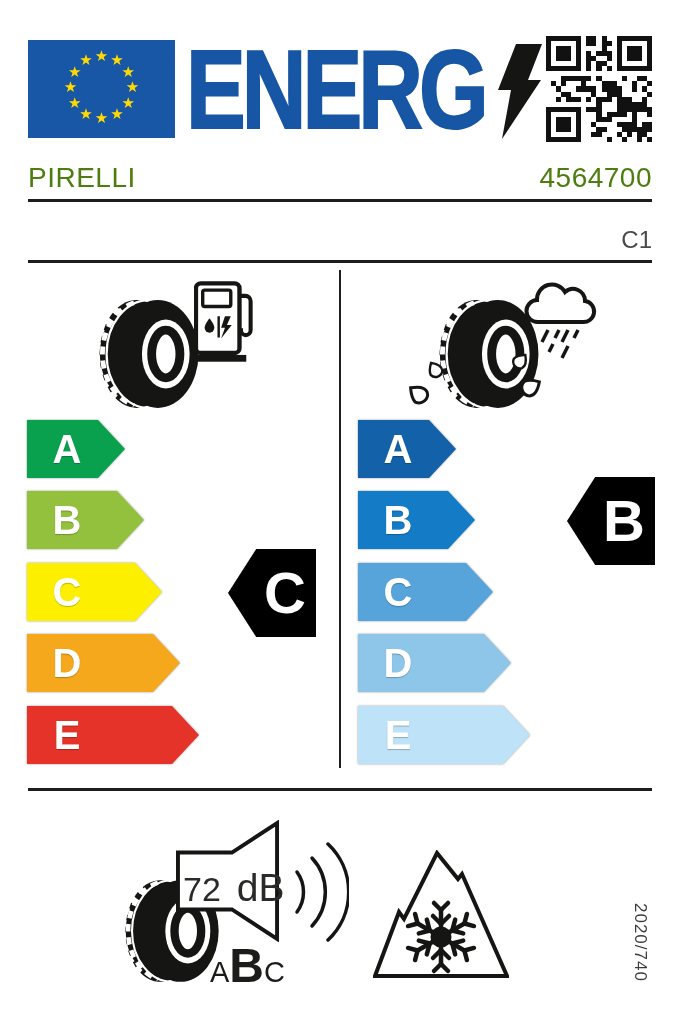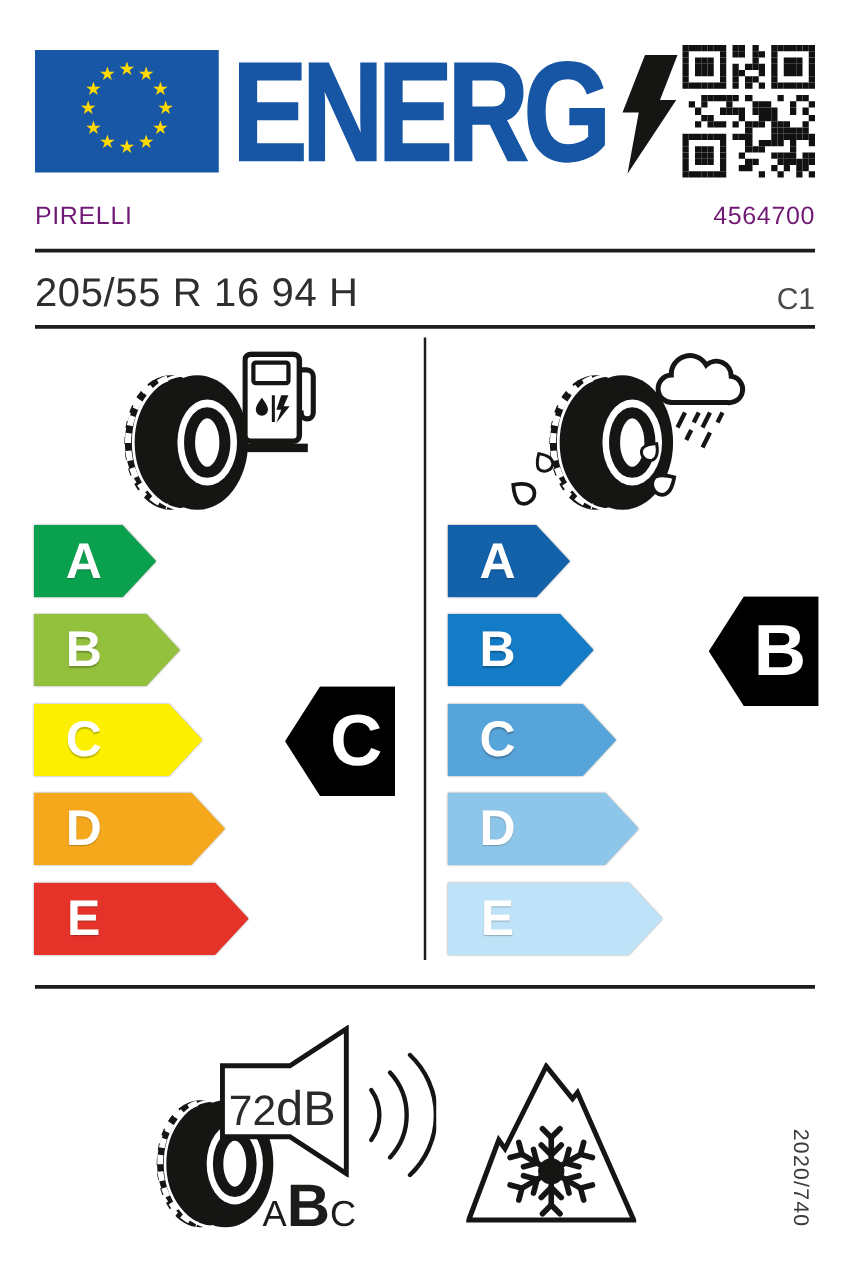--- a/index.html
+++ b/index.html
@@ -17,21 +17,21 @@
     color:#1656a4; letter-spacing:-5px; transform:scaleX(0.80); transform-origin:left top;
     -webkit-text-stroke:2px #1656a4; white-space:nowrap;
   }
   #bolt{left:497px; top:44px;}
   #qr{left:546px; top:36px; width:106px; height:106px; display:grid;
       grid-template-columns:repeat(21,1fr); grid-template-rows:repeat(21,1fr); background:#fff;}
   #qr div{width:100%; height:100%;}
   #qr div.m{background:#111;}
 
   
-  .row-text{font-size:20px; color:#701a75; letter-spacing:.5px; white-space:nowrap;}
+  .row-text{font-size:28px; color:#4d7c0f; letter-spacing:.5px; white-space:nowrap;}
   #brand{left:28px; top:162px;}
   #article{right:28px; top:162px; text-align:right;margin-left:28px;}
   .rule{left:28px; width:624px; height:3px; background:#1d1d1b;}
   #rule1{top:199px;} #rule2{top:260px;} #rule3{top:788px;}
   #tyre-size{left:28px; top:216px; font-size:32px; color:#2e2e2d; letter-spacing:.5px;}
   #tyre-class{right:28px; top:226px; font-size:24px; color:#4a4a49;}
   #vdivider{left:339px; top:270px; width:2px; height:498px; background:#1d1d1b;}
 
   
   svg{display:block;}
@@ -54,21 +54,21 @@
   .selector{
     position:absolute; width:88px; height:88px; background:#000; color:#fff;
     clip-path:polygon(0 50%, 32% 0, 100% 0, 100% 100%, 32% 100%);
     font-size:58px; font-weight:bold; line-height:88px; text-align:center;
   }
   .selector span{display:block; margin-left:26px;}
   #fuel-selector{left:228px; top:549px;}
   #wet-selector{left:567px; top:477px;}
 
   
-  #noise-value-box{left:183px; top:866px; width:86px; display:flex; align-items:baseline; color:#2a2a29;}
+  #noise-value-box{left:183px; top:866px; width:86px; display:flex; align-items:baseline; gap:16px; color:#2a2a29;}
   #noise-value-box .val{font-size:34px;}
   #noise-value-box .unit{font-size:39px;}
   #noise-letters{left:210px; top:938px; display:flex; align-items:baseline; color:#1c1c1b;}
   #noise-letters .s{font-size:29px;}
   #noise-letters .b{font-size:48px; font-weight:bold;}
   #regulation{
     left:630px; top:903px; height:84px; writing-mode:vertical-rl;
     font-size:17px; letter-spacing:1px; color:#3b3b3a; white-space:nowrap;
   }
 </style>
@@ -536,21 +536,20 @@
       <div></div>
       <div class="m"></div>
       <div></div>
       <div class="m"></div>
     </div>
 
   <div class="abs row-text" id="brand">PIRELLI</div>
   <div class="abs row-text" id="article">4564700</div>
   <div class="abs rule" id="rule1"></div>
 
-  <div class="abs" id="tyre-size">205/55 R 16 94 H</div>
   <div class="abs" id="tyre-class">C1</div>
   <div class="abs rule" id="rule2"></div>
   <div class="abs" id="vdivider"></div>
 
   <svg width="0" height="0" style="position:absolute">
     <defs>
       <g id="tyre-sym">
         <ellipse cx="70" cy="65" rx="46" ry="61" fill="#151514"></ellipse>
         <ellipse cx="46" cy="65" rx="42" ry="61" fill="#151514"></ellipse>
         <path d="M26,14 a46,58 0 0 0 0,102" stroke="#fff" stroke-width="5" stroke-dasharray="8 7" fill="none"></path>

